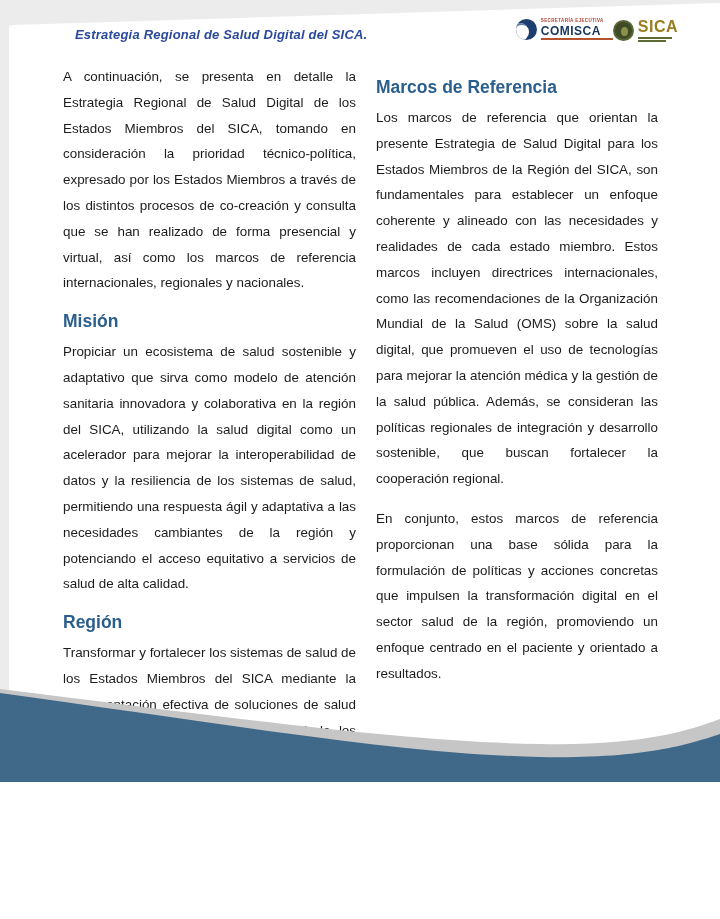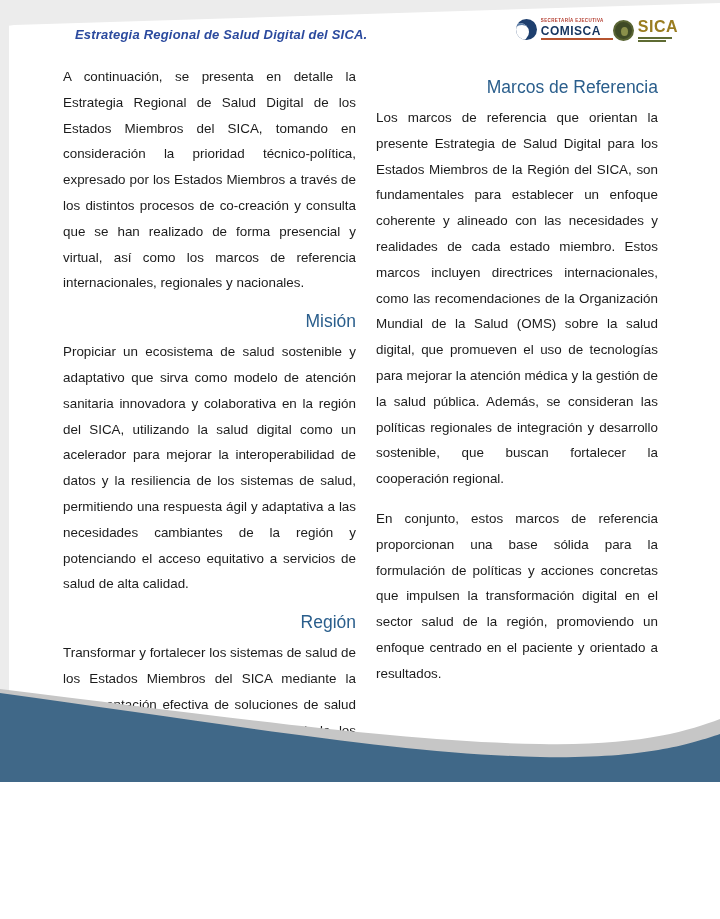--- a/index.html
+++ b/index.html
@@ -36,22 +36,22 @@
   .col{position:absolute;z-index:2;color:#1c1c1c;font-size:13.4px;line-height:25.8px;}
   .col p{margin:0 0 14px 0;text-align:justify;}
   .col p:last-child{margin-bottom:0;}
   #left-col{left:63px;top:64px;width:293px;}
   #right-col{left:376px;top:64px;width:282px;}
   .page-title{
     font-size:24.5px;line-height:33px;font-weight:700;color:#2d6ca3;
     margin:0 0 10px 0;text-align:left;
   }
   .section-heading{
-    font-size:17.5px;line-height:22px;font-weight:400;color:#2a5e8c;
-    margin:12px 0 7px 0;text-align:right;
+    font-size:17.5px;line-height:22px;font-weight:700;color:#2a5e8c;
+    margin:12px 0 7px 0;text-align:left;
   }
   
   .wave-svg{position:absolute;left:0;bottom:0;width:720px;height:110px;z-index:3;display:block;}
   .page-number{
     position:absolute;right:40px;top:845px;z-index:4;
     font-size:15.5px;font-weight:700;color:#1f3864;
   }
 </style>
 </head>
 <body>

